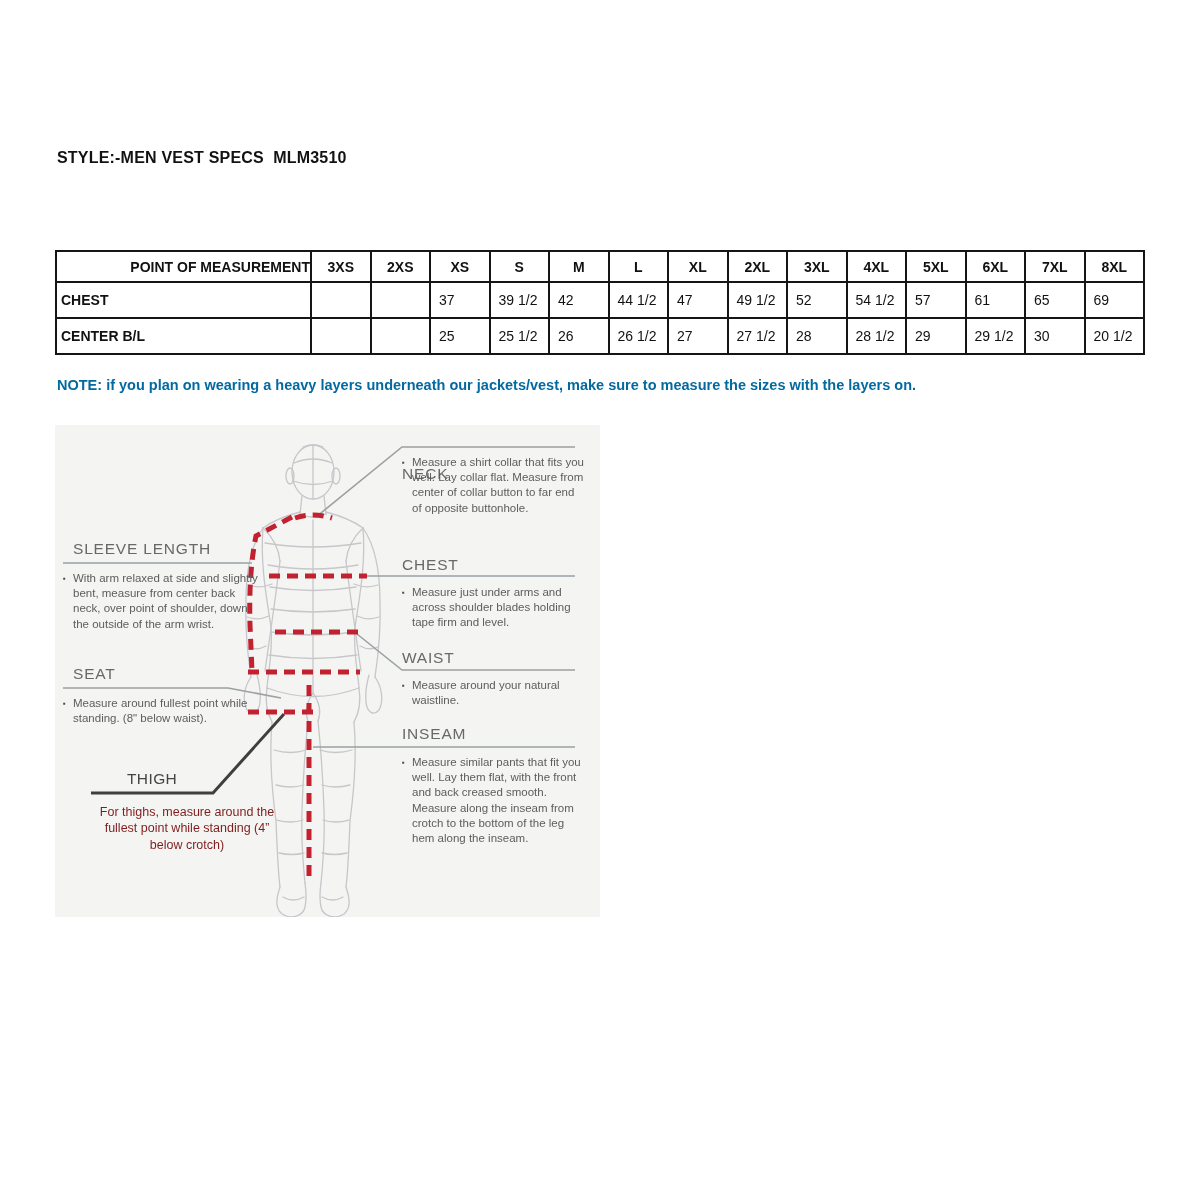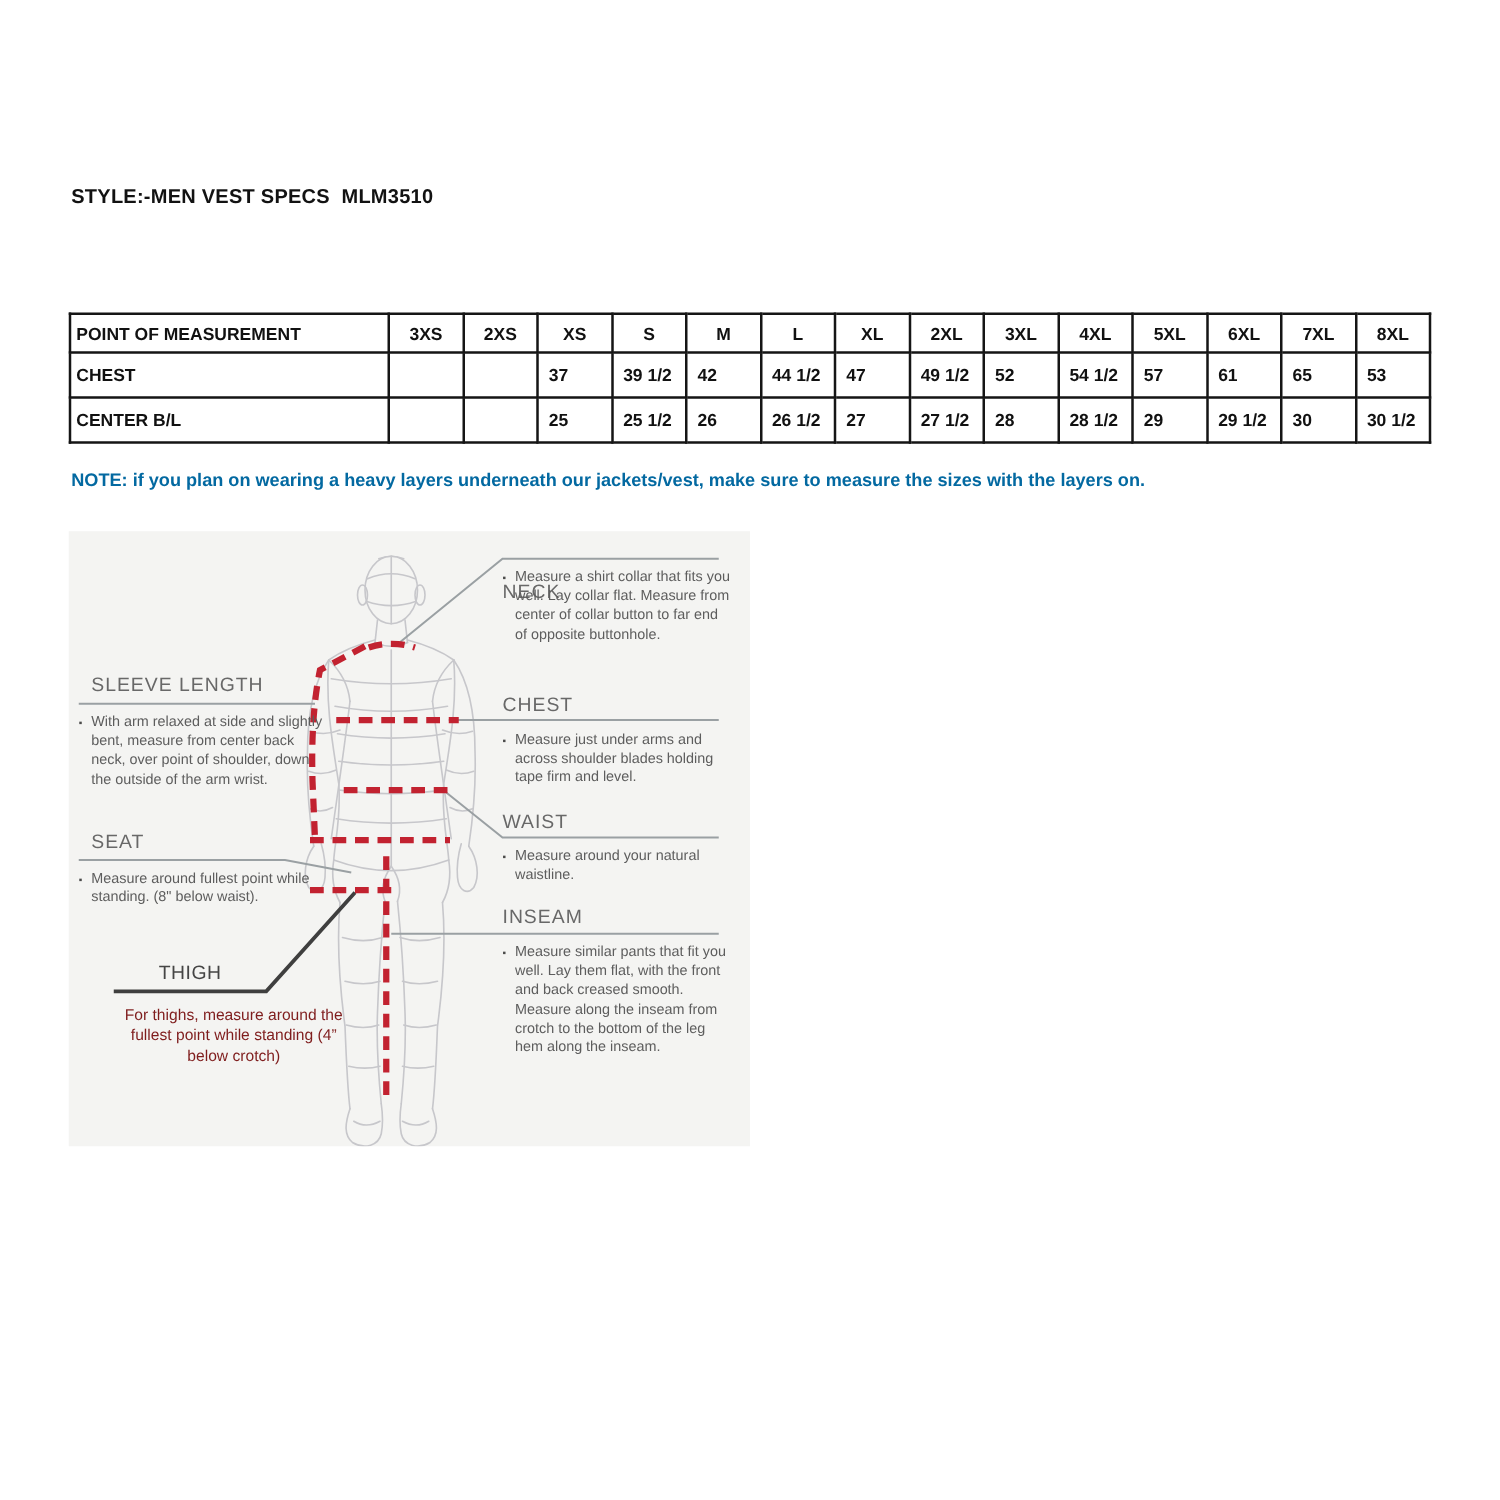--- a/index.html
+++ b/index.html
@@ -9,23 +9,23 @@
          letter-spacing:.2px;white-space:pre;color:#121212;}
   .note{position:absolute;left:57px;top:377px;font-size:14.5px;font-weight:bold;color:#0369a1;}
 
   
   table.size{position:absolute;left:55px;top:250px;width:1090px;border-collapse:collapse;
              table-layout:fixed;font-size:14px;}
   table.size col.pom{width:255px;}
   table.size th,table.size td{border:2px solid #151515;height:32px;vertical-align:middle;
              padding:0 0 0 8px;text-align:left;overflow:hidden;white-space:nowrap;}
   table.size thead th{font-weight:bold;text-align:center;padding:0;height:29px;}
-  table.size thead th.pom-h{text-align:left;padding-left:4px;}
+  table.size thead th.pom-h{text-align:right;padding-left:4px;}
   table.size tbody th{font-weight:bold;text-align:left;padding-left:4px;}
-  table.size tbody td{font-weight:bold;}
+  table.size tbody td{font-weight:normal;}
   table.size tbody tr{height:36px;}
 
   
   .guide{position:absolute;left:55px;top:425px;width:545px;height:492px;background:#f4f4f2;}
   .guide svg{position:absolute;left:0;top:0;}
   .g-head{position:absolute;font-size:15.5px;letter-spacing:.8px;color:#686868;
           white-space:nowrap;}
   .g-head.dark{color:#454545;letter-spacing:.4px;}
   .g-text{position:absolute;font-size:11.5px;line-height:1.32;color:#5d5d5d;display:flex;}
   .g-text .bullet{flex:0 0 10px;font-size:8px;line-height:1;margin-top:4px;color:#4a4a4a;}
@@ -93,38 +93,38 @@
         <td>39 1/2</td>
         <td>42</td>
         <td>44 1/2</td>
         <td>47</td>
         <td>49 1/2</td>
         <td>52</td>
         <td>54 1/2</td>
         <td>57</td>
         <td>61</td>
         <td>65</td>
-        <td>53</td>
+        <td>69</td>
       </tr>
       <tr>
         <th>CENTER B/L</th>
         <td></td>
         <td></td>
         <td>25</td>
         <td>25 1/2</td>
         <td>26</td>
         <td>26 1/2</td>
         <td>27</td>
         <td>27 1/2</td>
         <td>28</td>
         <td>28 1/2</td>
         <td>29</td>
         <td>29 1/2</td>
         <td>30</td>
-        <td>30 1/2</td>
+        <td>20 1/2</td>
       </tr>
     </tbody>
   </table>
 
   <div class="note">NOTE: if you plan on wearing a heavy layers underneath our jackets/vest, make sure to measure the sizes with the layers on.</div>
 
   <div class="guide">
 
     <svg width="545" height="492" viewBox="0 0 545 492">
 

